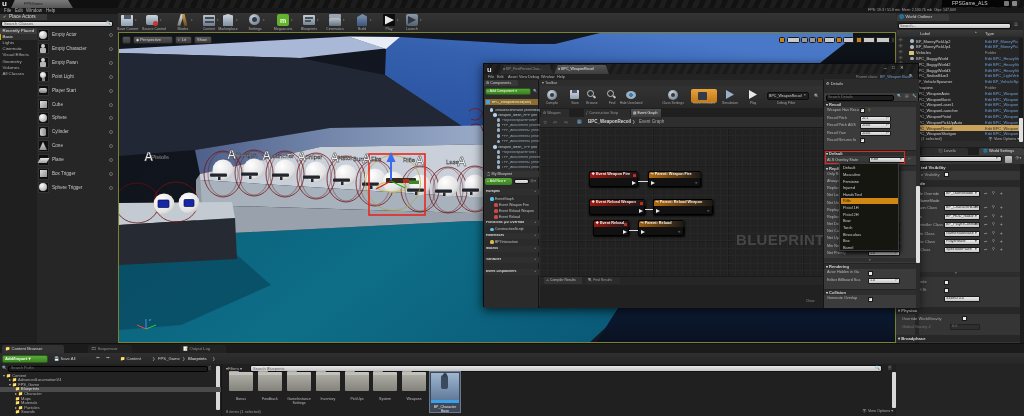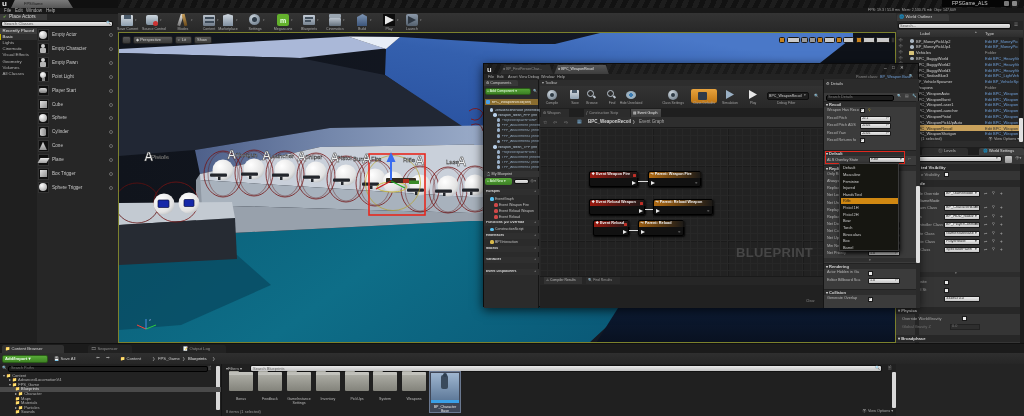--- a/index.html
+++ b/index.html
@@ -633,21 +633,21 @@
       <div class="ab" style="left:56px;top:53px;width:378px;height:11px;background:#2e2e2e;border-bottom:1px solid #1a1a1a"></div>
       <div class="tx" style="left:59px;top:55.5px;font-size:5px;color:#999;font-weight:normal;">☆</div>
       <div class="tx" style="left:69px;top:55.5px;font-size:5px;color:#8a8a8a;font-weight:normal;">⇦</div>
       <div class="tx" style="left:80px;top:55.5px;font-size:5px;color:#8a8a8a;font-weight:normal;">⇨</div>
       <div class="tx" style="left:93px;top:55px;font-size:5px;color:#7ab0d8;font-weight:normal;">▦</div>
       <div class="tx" style="left:104px;top:55.5px;font-size:4.5px;color:#d8d8d8;font-weight:bold;">BPC_WeaponRecoil</div>
       <div class="tx" style="left:148px;top:55.5px;font-size:4px;color:#999;font-weight:normal;">❯</div>
       <div class="tx" style="left:155px;top:55.5px;font-size:4.5px;color:#a8a8a8;font-weight:normal;">Event Graph</div>
       <div class="tx" style="left:410px;top:56px;font-size:4px;color:#8a8a8a;font-weight:normal;">Zoom 1:1</div>
       <div class="ab" style="left:56px;top:64px;width:283px;height:148px;background:#222222;background-image:repeating-linear-gradient(#272727 0 0.8px,transparent 0.8px 7.5px),repeating-linear-gradient(90deg,#272727 0 0.8px,transparent 0.8px 7.5px),repeating-linear-gradient(#1b1b1b 0 1px,transparent 1px 37.5px),repeating-linear-gradient(90deg,#1b1b1b 0 1px,transparent 1px 37.5px);overflow:hidden">
-        <div class="tx" style="left:196px;top:118px;font-size:13px;color:#464646;font-weight:bold;letter-spacing:0.3px">BLUEPRINT</div>
+        <div class="tx" style="left:196px;top:104px;font-size:15px;color:#464646;font-weight:bold;letter-spacing:0.3px">BLUEPRINT</div>
         <div class="ab" style="left:49px;top:43px;width:49px;height:16px;background:rgba(16,16,16,0.93);border:0.5px solid #000;border-radius:2px;box-shadow:0.5px 1px 2px #000">
           <div class="ab" style="left:0;top:0;width:49px;height:6px;background:linear-gradient(90deg,#9c1a10,rgba(30,30,30,0.5));border-radius:2px 2px 0 0"></div>
           <div class="tx" style="left:1.5px;top:1px;font-size:3.8px;color:#f0f0f0;font-weight:bold">❖ Event Weapon Fire</div>
           <div class="ab" style="left:42px;top:9px;width:4px;height:4px;background:#e8e8e8;clip-path:polygon(0 0,100% 50%,0 100%)"></div>
           <div class="ab" style="left:43px;top:1.5px;width:3px;height:3px;background:#c03028;border-radius:0.5px"></div>
         </div>
         <div class="ab" style="left:108px;top:43px;width:53px;height:16px;background:rgba(16,16,16,0.93);border:0.5px solid #000;border-radius:2px;box-shadow:0.5px 1px 2px #000">
           <div class="ab" style="left:0;top:0;width:53px;height:6px;background:linear-gradient(90deg,#b06a12,rgba(30,30,30,0.5));border-radius:2px 2px 0 0"></div>
           <div class="tx" style="left:1.5px;top:1px;font-size:3.8px;color:#f0f0f0;font-weight:bold">↪ Parent: Weapon Fire</div>
           <div class="ab" style="left:2px;top:9px;width:4px;height:4px;background:#e8e8e8;clip-path:polygon(0 0,100% 50%,0 100%)"></div>

